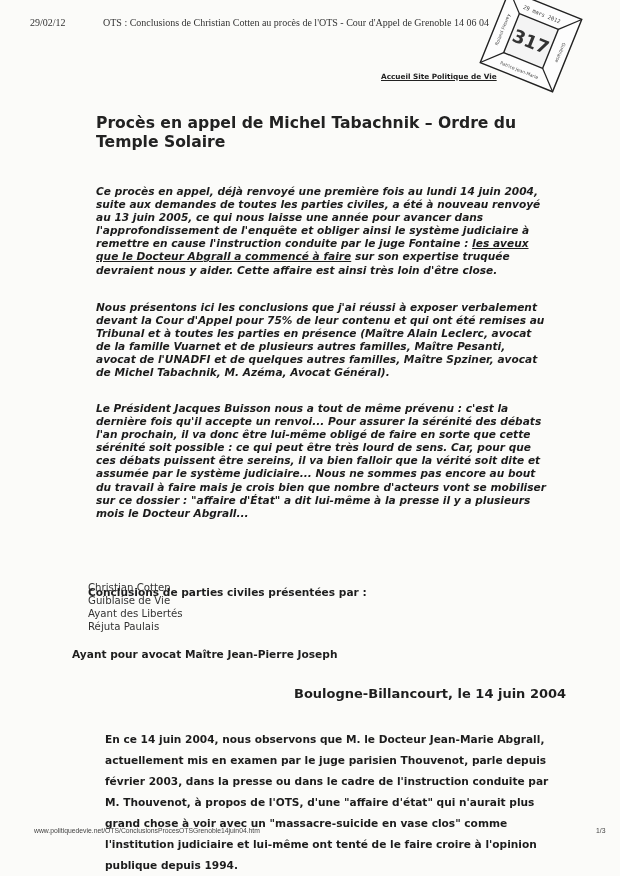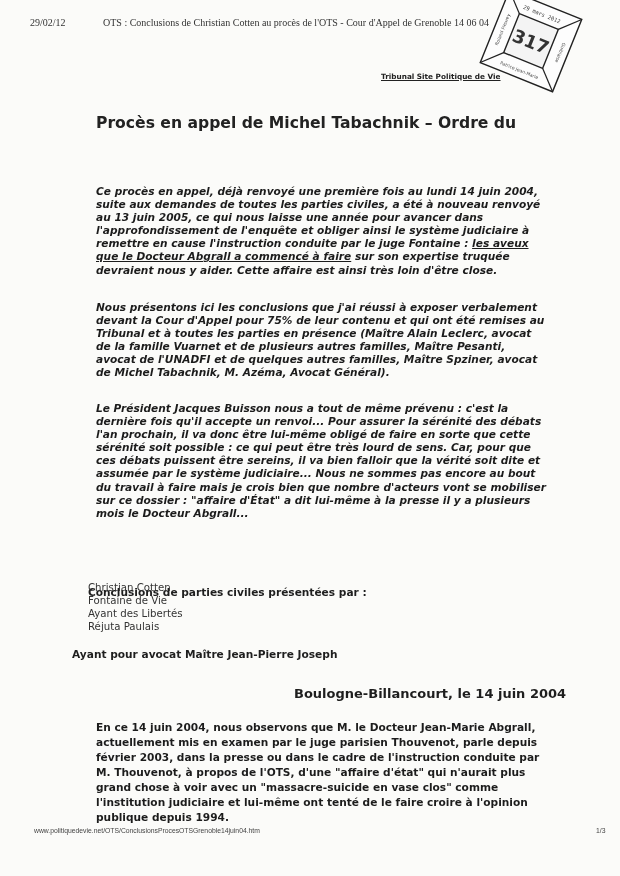--- a/index.html
+++ b/index.html
@@ -12,21 +12,21 @@
   .title { position:absolute; left:88px; top:106px; width:440px; font-size:15.6px; font-weight:bold; line-height:18.5px; color:#222; margin:8px; }
   .para { position:absolute; left:88px; width:450px; font-size:10.6px; line-height:13.1px; font-weight:bold; font-style:italic; margin:8px; color:#1c1c1c; }
   #p1 { top:177px; }
   #p2 { top:293px; }
   #p3 { top:394px; }
   .para u { text-decoration:underline; }
   .sub-h { position:absolute; left:88px; top:586px; font-size:10.6px; font-weight:bold; }
   .names { position:absolute; left:88px; top:581px; font-size:10.2px; line-height:13.1px; color:#333; list-style:none; margin:0; padding:0; }
   .lawyer { position:absolute; left:72px; top:648px; font-size:10.6px; font-weight:bold; }
   .placedate { position:absolute; left:294px; top:686px; font-size:13px; font-weight:bold; }
-  .para4 { position:absolute; left:88px; top:712px; width:455px; font-size:10.6px; line-height:15px; font-weight:bold; margin:8px; color:#1c1c1c; }
+  .para4 { position:absolute; left:88px; top:712px; width:455px; font-size:10.6px; line-height:21px; font-weight:bold; margin:17px; color:#1c1c1c; }
   .ftr { position:absolute; top:827px; font-family:"Liberation Sans", sans-serif; font-size:6.8px; color:#444; }
   #ftr-url { left:34px; }
   #ftr-page { left:596px; }
 </style>
 </head>
 <body>
 
 <span class="hdr" id="hdr-date">29/02/12</span>
 <span class="hdr" id="hdr-title">OTS : Conclusions de Christian Cotten au procès de l'OTS - Cour d'Appel de Grenoble 14 06 04</span>
 
@@ -39,38 +39,38 @@
     <line x1="14" y1="92" x2="32" y2="74" stroke="#222" stroke-width="1.2"></line>
     <line x1="92" y1="92" x2="74" y2="74" stroke="#222" stroke-width="1.2"></line>
     <text x="53" y="60" text-anchor="middle" font-family="DejaVu Sans, sans-serif" font-weight="bold" font-size="18" fill="#333">317</text>
     <text x="53" y="26" text-anchor="middle" font-family="DejaVu Sans Mono, monospace" font-size="5.5" fill="#444">29 mars 2012</text>
     <text x="53" y="86" text-anchor="middle" font-family="DejaVu Sans, sans-serif" font-size="4.5" fill="#444">Patrice Jean-Marie</text>
     <text x="24" y="53" text-anchor="middle" transform="rotate(-90 24 53)" font-family="DejaVu Sans, sans-serif" font-size="4.5" fill="#444">Roland Fleurey</text>
     <text x="83" y="53" text-anchor="middle" transform="rotate(90 83 53)" font-family="DejaVu Sans, sans-serif" font-size="4.5" fill="#444">Guiblaise</text>
   </g>
 </svg>
 
-<a class="home-link">Tribunal Site Politique de Vie</a>
+<a class="home-link">Accueil Site Politique de Vie</a>
 
 <h1 class="title">
   <span>Procès en appel de Michel Tabachnik – Ordre du</span><br>
-  <br>
+  <span>Temple Solaire</span><br>
 </h1>
 
 <p class="para" id="p1"><span>Ce procès en appel, déjà renvoyé une première fois au lundi 14 juin 2004, suite aux demandes de toutes les parties civiles,  a été à nouveau renvoyé au 13 juin 2005, ce qui nous laisse une année pour avancer dans l'approfondissement de l'enquête et obliger ainsi le système judiciaire à remettre en cause l'instruction conduite par le juge Fontaine : </span><u>les aveux que le Docteur Abgrall a commencé à faire</u><span> sur son expertise truquée devraient nous y aider. Cette affaire est ainsi très loin d'être close.</span></p>
 
 <p class="para" id="p2">Nous présentons ici les conclusions que j'ai réussi à exposer verbalement devant la Cour d'Appel pour 75% de leur contenu et qui ont été remises au Tribunal et à toutes les parties en présence (Maître Alain Leclerc, avocat de la famille Vuarnet et de plusieurs autres familles, Maître Pesanti, avocat de l'UNADFI et de quelques autres familles, Maître Spziner, avocat de Michel Tabachnik, M. Azéma, Avocat Général).</p>
 
 <p class="para" id="p3">Le Président Jacques Buisson nous a tout de même prévenu : c'est la dernière fois qu'il accepte un renvoi... Pour assurer la sérénité des débats l'an prochain, il va donc être lui-même obligé de faire en sorte que cette sérénité soit possible : ce qui peut être très lourd de sens. Car, pour que ces débats puissent être sereins, il va bien falloir que la vérité soit dite et assumée par le système judiciaire... Nous ne sommes pas encore au bout du travail à faire mais je crois bien que nombre d'acteurs vont se mobiliser sur ce dossier : "affaire d'État" a dit lui-même à la presse il y a plusieurs mois le Docteur Abgrall...</p>
 
 <div class="sub-h">Conclusions de parties civiles présentées par :</div>
 
 <ul class="names">
   <li>Christian Cotten</li>
-  <li>Fontaine de Vie</li>
+  <li>Guiblaise de Vie</li>
   <li>Ayant des Libertés</li>
   <li>Réjuta Paulais</li>
 </ul>
 
 <div class="lawyer">Ayant pour avocat Maître Jean-Pierre Joseph</div>
 
 <div class="placedate">Boulogne-Billancourt, le 14 juin 2004</div>
 
 <p class="para4">En ce 14 juin 2004, nous observons que M. le Docteur Jean-Marie Abgrall, actuellement mis en examen par le juge parisien Thouvenot, parle depuis février 2003, dans la presse ou dans le cadre de l'instruction conduite par M. Thouvenot, à propos de l'OTS, d'une "affaire d'état" qui n'aurait plus grand chose à voir avec un "massacre-suicide en vase clos" comme l'institution judiciaire et lui-même ont tenté de le faire croire à l'opinion publique depuis 1994.</p>
 

